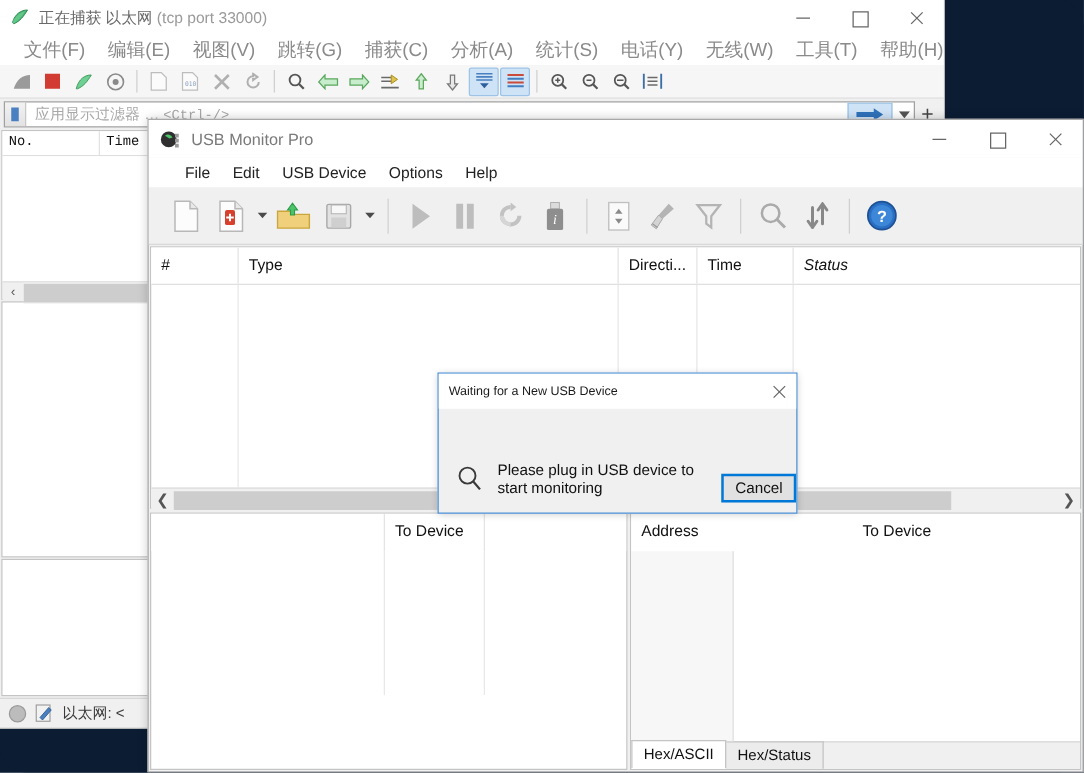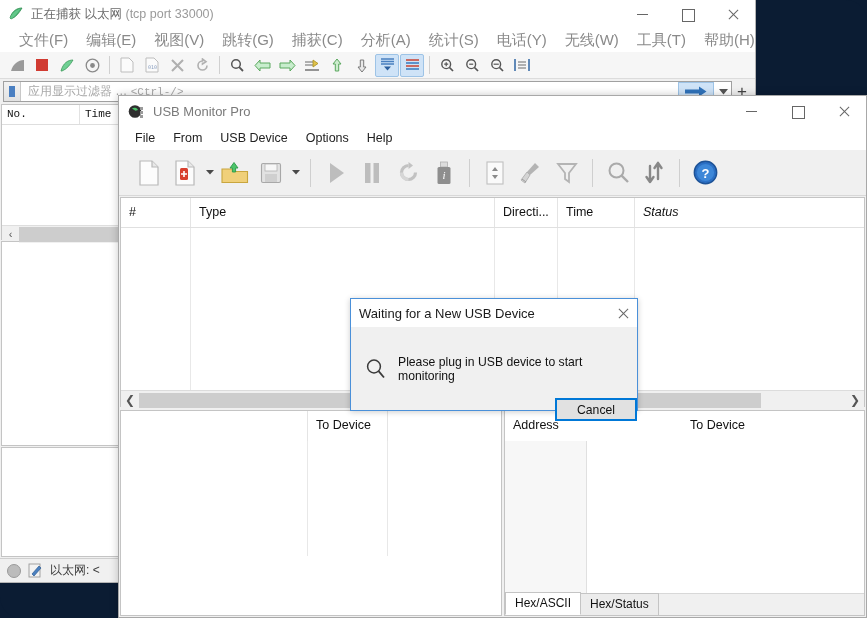--- a/index.html
+++ b/index.html
@@ -125,21 +125,21 @@
     background: #f0f0f0; border: 1px solid #a8a8a8;
     display: flex; flex-direction: column;
     box-shadow: 0 0 8px rgba(0,0,0,0.22);
   }
   .um-titlebar { height: 30px; background: #ffffff; display: flex; align-items: center; padding-left: 9px; flex: none; }
   .um-title-icon { width: 17px; height: 15px; position: relative; margin-right: 8px; flex: none; }
   .um-title-text { font-size: 13px; color: #7a7a7a; }
   .um-winbtns { margin-left: auto; display: flex; }
   .um-winbtn { width: 46px; height: 30px; display: flex; align-items: center; justify-content: center; }
 
-  .um-menubar { height: 24px; background: #ffffff; display: flex; align-items: center; padding-left: 7px; flex: none; }
+  .um-menubar { height: 24px; background: #ffffff; display: flex; align-items: center; padding-left: 20px; flex: none; }
   .um-menu-item { font-size: 12.5px; color: #222; padding: 3px 9px; }
 
   .um-toolbar {
     height: 46px; background: #f0f0f0; display: flex; align-items: center;
     padding-left: 12px; flex: none; border-bottom: 1px solid #d8d8d8;
   }
   .um-tb-btn {
     width: 36px; height: 36px; display: flex; align-items: center; justify-content: center;
     position: relative; border-radius: 3px;
   }
@@ -176,25 +176,25 @@
   #dialog {
     position: absolute; left: 350px; top: 298px; width: 288px; height: 113px;
     background: #f0f0f0; border: 1px solid #4a90d9; z-index: 50;
     display: flex; flex-direction: column;
     box-shadow: 0 1px 6px rgba(0,0,0,0.2);
   }
   .dlg-title {
     height: 28px; background: #ffffff; display: flex; align-items: center;
     padding-left: 8px; flex: none;
   }
-  .dlg-title-text { font-size: 13px; color: #1a1a1a; }
+  .dlg-title-text { font-size: 10px; color: #1a1a1a; }
   .dlg-close {
     margin-left: auto; width: 30px; height: 28px; display: flex; align-items: center; justify-content: center;
   }
-  .dlg-body { flex: 1; display: flex; flex-direction: column; align-items: flex-end; padding-top: 28px; }
+  .dlg-body { flex: 1; display: flex; align-items: center; padding-top: 28px; }
   .dlg-msgrow { display: flex; align-items: center; gap: 11px; padding: 0 14px; }
   .dlg-msg { font-size: 12.2px; color: #111; }
   .dlg-btn {
     margin-top: 15px; width: 82px; height: 23px; background: #e1e1e1;
     border: 2px solid #0078d7; display: flex; align-items: center; justify-content: center;
     font-size: 12.2px; color: #111;
   }
 
   .magnifier { width: 22px; height: 22px; position: relative; flex: none; }
 </style>
@@ -434,21 +434,21 @@
             <span class="glyph-max"></span>
           </div>
         <div class="um-winbtn close">
             <span class="glyph-close"></span>
           </div>
       </div>
     </div>
 
     <div class="um-menubar">
       <div class="um-menu-item">File</div>
-      <div class="um-menu-item">From</div>
+      <div class="um-menu-item">Edit</div>
       <div class="um-menu-item">USB Device</div>
       <div class="um-menu-item">Options</div>
       <div class="um-menu-item">Help</div>
     </div>
 
     <div class="um-toolbar">
       <div class="um-tb-btn">
         <svg width="22" height="26" viewBox="0 0 22 26">
             <path d="M2 1 h12 l6 6 v18 h-18 Z" fill="#fcfcfc" stroke="#b8b8b8" stroke-width="1.2"></path>
             <path d="M14 1 v6 h6" fill="#e8e8e8" stroke="#b8b8b8" stroke-width="1.2"></path>

